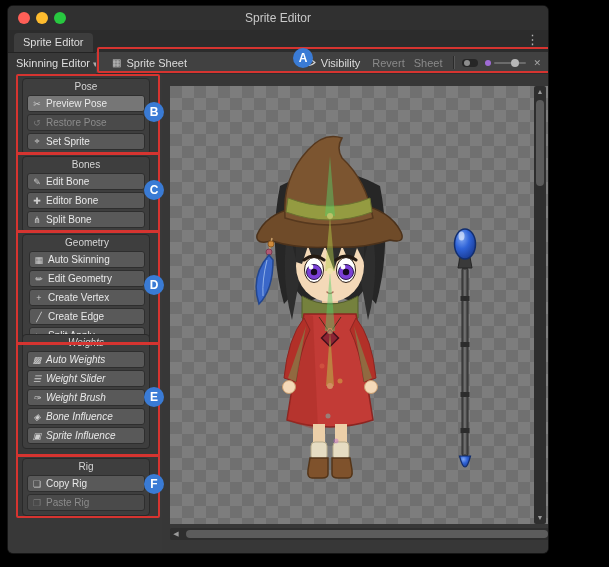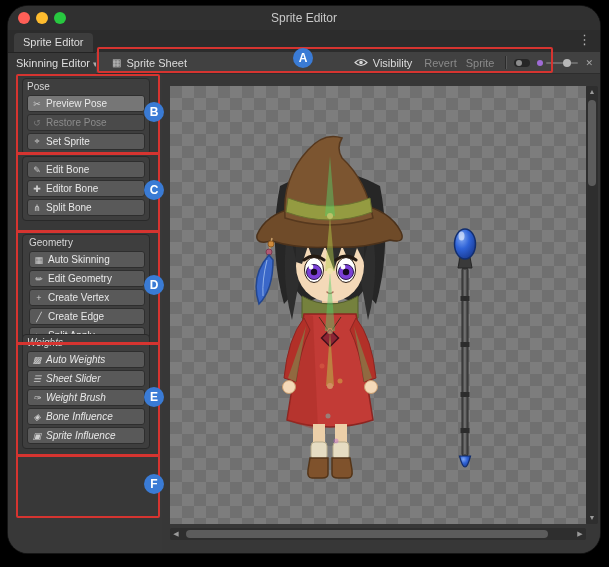--- a/index.html
+++ b/index.html
@@ -1,19 +1,19 @@
 <!DOCTYPE html>
 <html><head>
 <meta charset="utf-8">
 <style>
   html,body{margin:0;padding:0;background:#000;}
   .stage{position:relative;width:609px;height:567px;background:#000;overflow:hidden;
          font-family:"Liberation Sans",sans-serif;-webkit-font-smoothing:antialiased;}
-  .window{position:absolute;left:8px;top:6px;width:592px;height:547px;background:#383838;
-          border-radius:20px;overflow:hidden;box-shadow:0 0 0 1px #151515,0 8px 24px rgba(0,0,0,.7);}
+  .window{position:absolute;left:8px;top:6px;width:540px;height:547px;background:#383838;
+          border-radius:5px;overflow:hidden;box-shadow:0 0 0 1px #151515,0 8px 24px rgba(0,0,0,.7);}
 
   
   .titlebar{position:absolute;top:0;left:0;right:0;height:24px;background:#303030;border-bottom:1px solid #232323;}
   .tl{position:absolute;top:6px;width:12px;height:12px;border-radius:50%;}
   .tl.close{left:10px;background:#ff5f57;}
   .tl.min{left:28px;background:#febc2e;}
   .tl.max{left:46px;background:#28c840;}
   .win-title{height:24px;line-height:24px;text-align:center;color:#c9c9c9;font-size:12px;}
 
   
@@ -38,21 +38,21 @@
   .pill::after{content:'';position:absolute;left:2px;top:1px;width:6px;height:6px;border-radius:50%;background:#8d8d8d;}
   .pdot{width:6px;height:6px;border-radius:50%;background:#9f6bd6;margin-right:3px;}
   .track{width:32px;height:2px;background:#6b6b6b;border-radius:1px;position:relative;margin-right:7px;}
   .knob{position:absolute;left:17px;top:-3px;width:8px;height:8px;border-radius:50%;background:#b7b7b7;}
   .zx{color:#a5a5a5;font-size:9px;margin-right:7px;}
 
   
   .sidebar{position:absolute;left:0;top:68px;bottom:0;width:154px;background:#383838;}
   .panel{position:absolute;left:14px;width:128px;background:#3e3e3e;border:1px solid #292929;
          border-radius:4px;padding:2px 4px 4px;box-sizing:border-box;}
-  .pt{font-size:10px;color:#d6d6d6;text-align:left;height:12px;line-height:12px;}
+  .pt{font-size:10px;color:#d6d6d6;text-align:center;height:12px;line-height:12px;}
   .pb{display:flex;align-items:center;gap:4px;height:15px;margin-top:2px;background:#595959;
       border:1px solid #2e2e2e;border-radius:3px;padding:0 4px;font-size:10px;color:#e8e8e8;white-space:nowrap;}
   .pb .ic{width:10px;font-size:9px;color:#cfcfcf;text-align:center;flex:none;}
   .pb.active{background:#767676;}
   .pb.disabled{background:#4a4a4a;color:#8b8b8b;}
   .pb.disabled .ic{color:#7a7a7a;}
   .p-pose{top:72px;} .p-bones{top:150px;} .p-geom{top:228px;padding-left:6px;} .p-weights{top:328px;font-style:italic;} .p-rig{top:452px;}
 
   
   .canvas{position:absolute;left:154px;top:68px;right:0;bottom:0;background:#373737;}
@@ -115,21 +115,21 @@
         </div>
         <div class="tb-spacer"></div>
         <div class="vis">
           <svg width="14" height="9" viewBox="0 0 14 9">
             <path d="M1,4.5 Q7,-1.5 13,4.5 Q7,10.5 1,4.5 Z" fill="none" stroke="#d6d6d6" stroke-width="1.1"></path>
             <circle cx="7" cy="4.5" r="1.8" fill="#d6d6d6"></circle>
           </svg>
           <span>Visibility</span>
         </div>
         <span class="tb-dis">Revert</span>
-        <span class="tb-dis">Sprite</span>
+        <span class="tb-dis">Sheet</span>
         <span class="tb-sep"></span>
         <span class="pill"></span>
         <span class="pdot"></span>
         <span class="track">
           <span class="knob"></span>
         </span>
         <span class="zx">✕</span>
       </div>
     </div>
 
@@ -145,20 +145,21 @@
         <span class="ic">↺</span>
         <span>Restore Pose</span>
       </div>
       <div class="pb">
         <span class="ic">⌖</span>
         <span>Set Sprite</span>
       </div>
     </div>
 
     <div class="panel p-bones">
+      <div class="pt">Bones</div>
       <div class="pb">
         <span class="ic">✎</span>
         <span>Edit Bone</span>
       </div>
       <div class="pb">
         <span class="ic">✚</span>
         <span>Editor Bone</span>
       </div>
       <div class="pb">
         <span class="ic">⋔</span>
@@ -191,36 +192,47 @@
     </div>
 
     <div class="panel p-weights">
       <div class="pt">Weights</div>
       <div class="pb">
         <span class="ic">▩</span>
         <span>Auto Weights</span>
       </div>
       <div class="pb">
         <span class="ic">☰</span>
-        <span>Sheet Slider</span>
+        <span>Weight Slider</span>
       </div>
       <div class="pb">
         <span class="ic">✑</span>
         <span>Weight Brush</span>
       </div>
       <div class="pb">
         <span class="ic">◈</span>
         <span>Bone Influence</span>
       </div>
       <div class="pb">
         <span class="ic">▣</span>
         <span>Sprite Influence</span>
       </div>
     </div>
 
+    <div class="panel p-rig">
+      <div class="pt">Rig</div>
+      <div class="pb">
+        <span class="ic">❏</span>
+        <span>Copy Rig</span>
+      </div>
+      <div class="pb disabled">
+        <span class="ic">❐</span>
+        <span>Paste Rig</span>
+      </div>
+    </div>
 
     <div class="canvas">
       <div class="checker">
         <svg class="art" width="416" height="438" viewBox="0 0 416 438">
           <defs>
             <radialGradient id="orbGrad" cx="35%" cy="30%" r="80%">
               <stop offset="0%" stop-color="#7fa7f2"></stop>
               <stop offset="45%" stop-color="#2f63d8"></stop>
               <stop offset="100%" stop-color="#16368c"></stop>
             </radialGradient>

